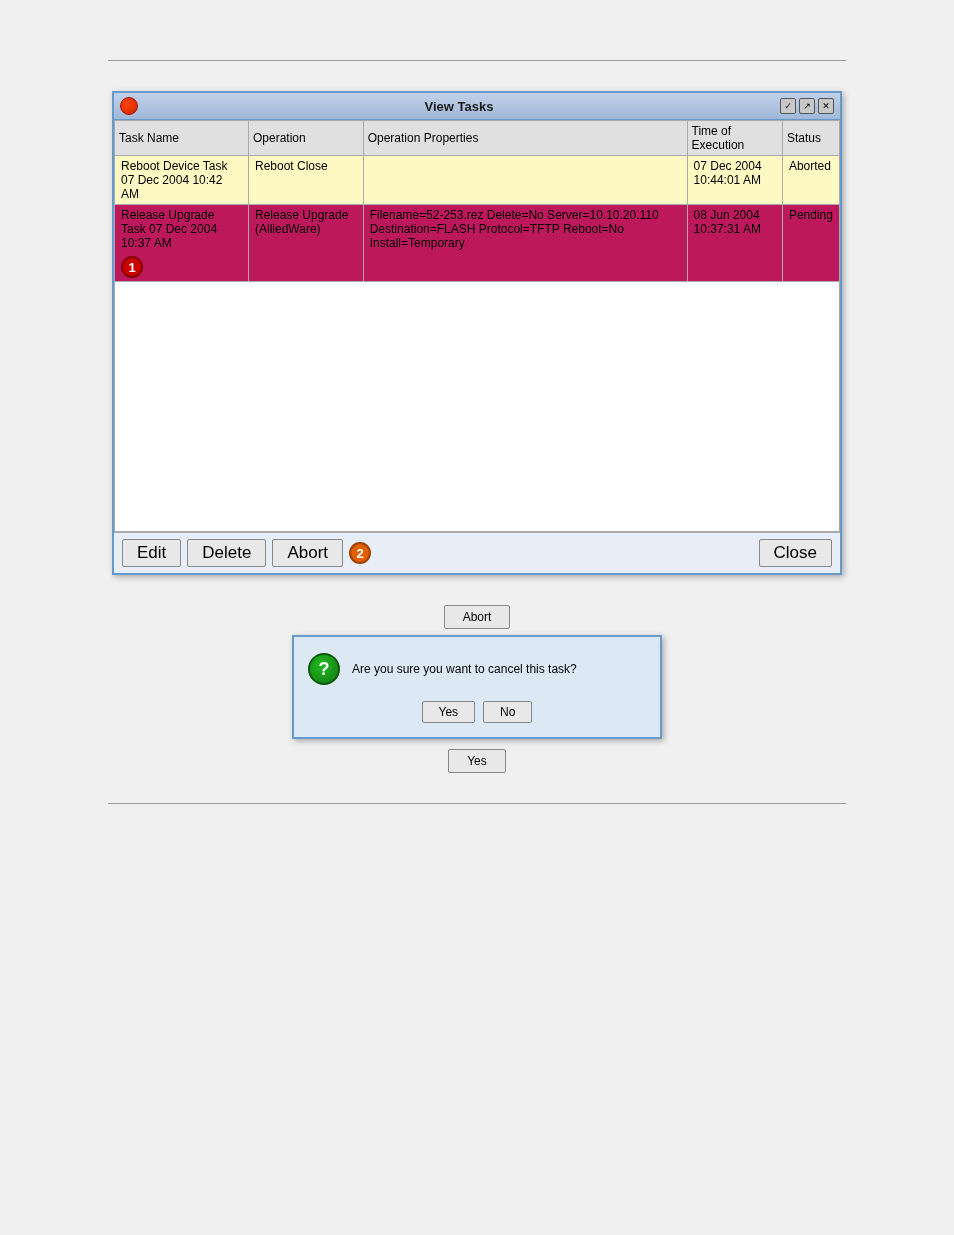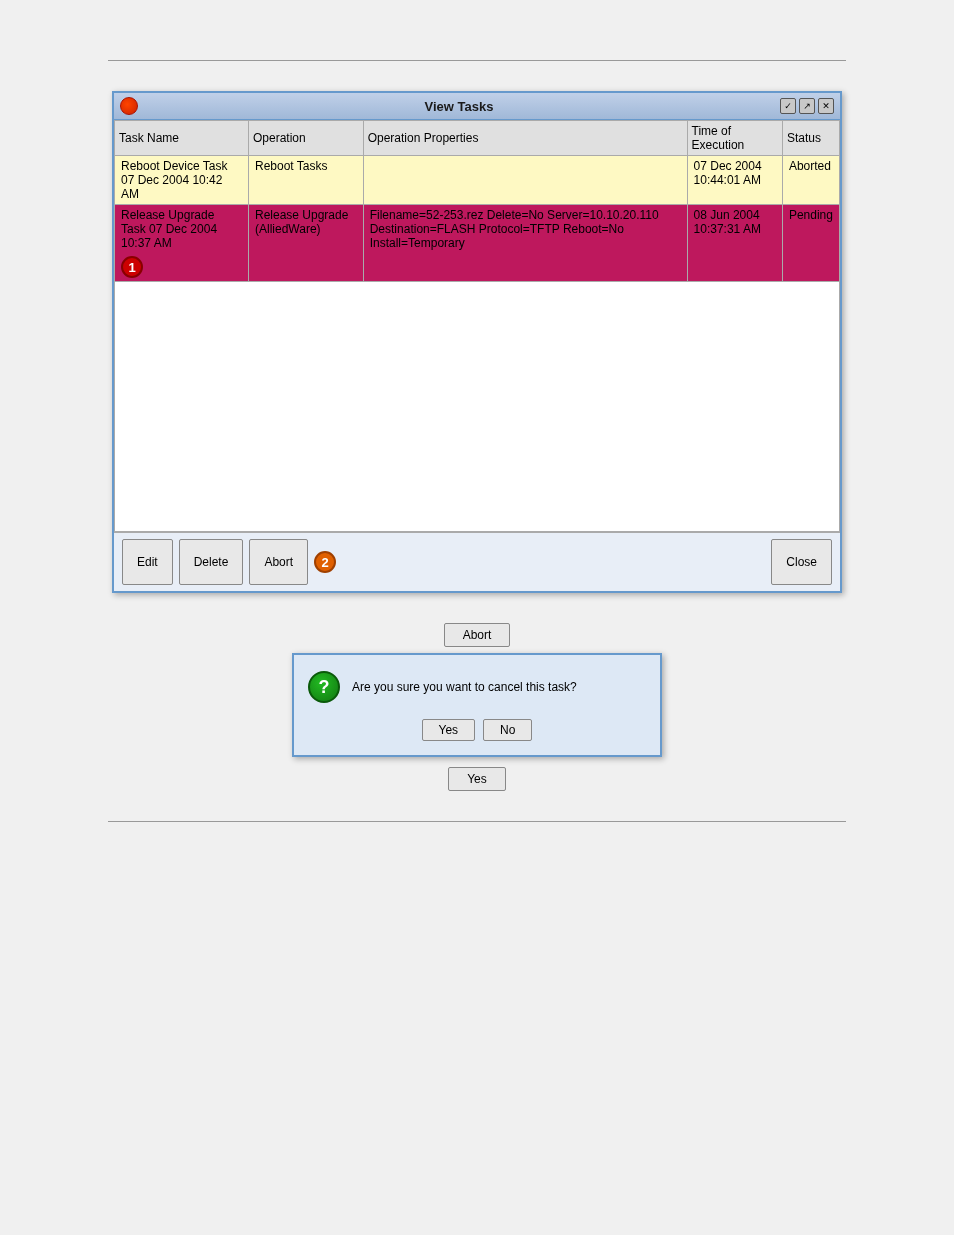--- a/index.html
+++ b/index.html
@@ -121,25 +121,25 @@
     .window-footer {
       background: #e8eef7;
       border-top: 1px solid #aaa;
       padding: 6px 8px;
       display: flex;
       align-items: center;
       gap: 6px;
     }
 
     .footer-btn {
-      padding: 15px 14px;
+      padding: 3px 14px;
       background: #e8e8e8;
       border: 1px solid #888;
       cursor: pointer;
-      font-size: 12px;
+      font-size: 17px;
       border-radius: 2px;
     }
 
     .footer-spacer {
       flex: 1;
     }
 
     
     .badge {
       width: 22px;
@@ -269,21 +269,21 @@
           <th>Task Name</th>
           <th>Operation</th>
           <th>Operation Properties</th>
           <th>Time of Execution</th>
           <th>Status</th>
         </tr>
       </thead>
       <tbody>
         <tr class="row-normal">
           <td>Reboot Device Task 07 Dec 2004 10:42 AM</td>
-          <td>Reboot Tasks</td>
+          <td>Reboot Close</td>
           <td></td>
           <td>07 Dec 2004 10:44:01 AM</td>
           <td>Aborted</td>
         </tr>
         <tr class="row-selected">
           <td>
             <span>Release Upgrade Task 07 Dec 2004 10:37 AM</span><br>
             <div style="margin-top:6px;">
               <span class="badge badge-red">1</span>
             </div>

